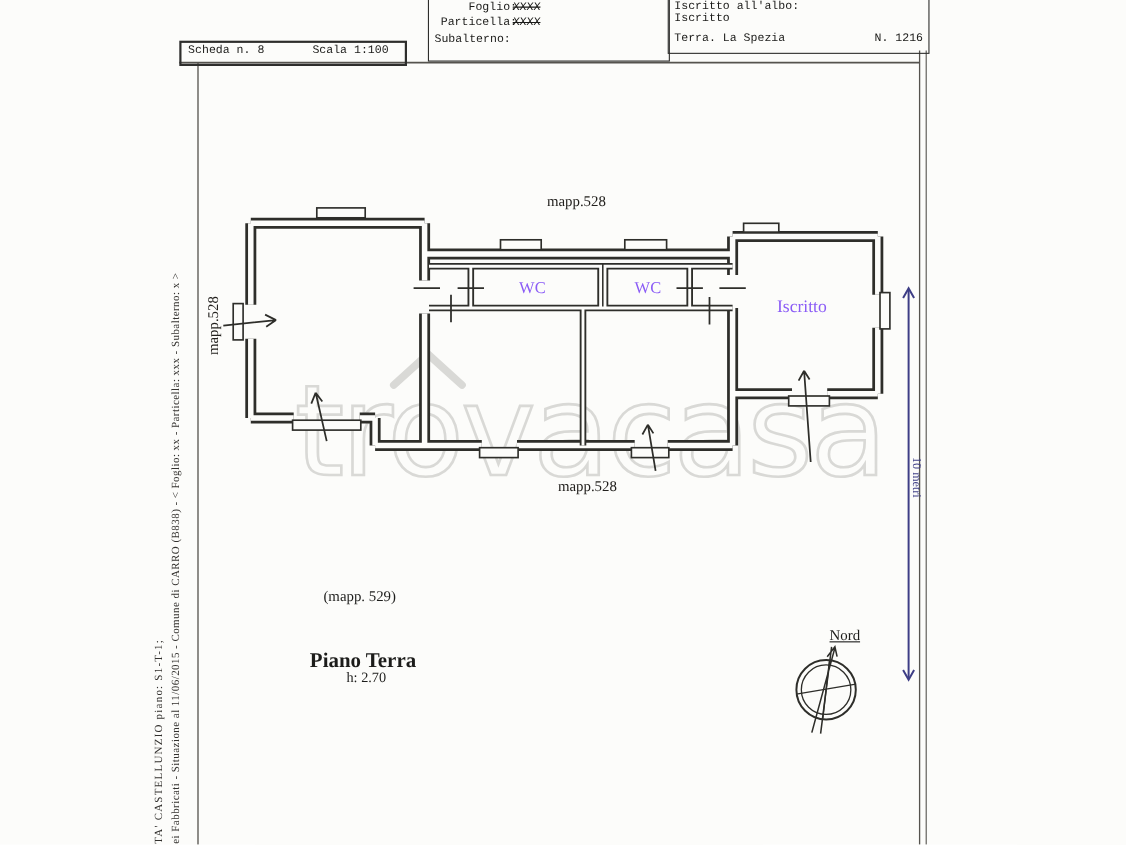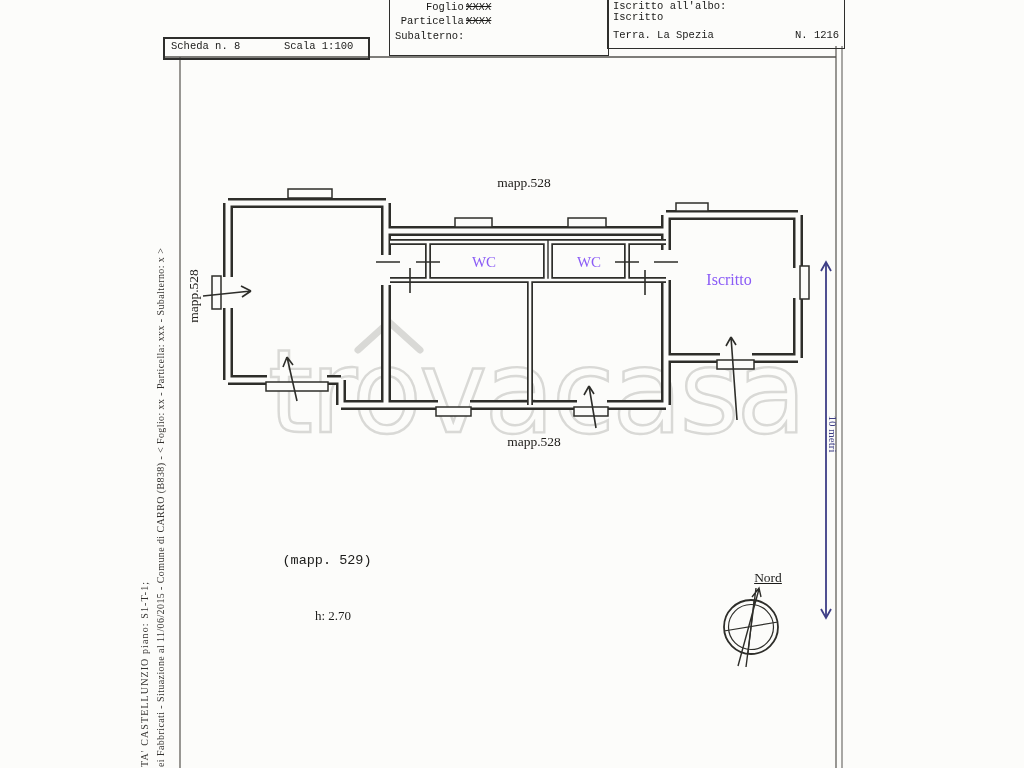--- a/index.html
+++ b/index.html
@@ -100,19 +100,20 @@
   <div class="abs margin-note" style="left:150px;top:756px;width:225px;letter-spacing:1.1px;">TA' CASTELLUNZIO piano: S1-T-1;</div>
 
   <div class="abs maplabel center" style="left:464px;top:175px;width:120px;">mapp.528</div>
   <div class="abs maplabel center" style="left:474px;top:434px;width:120px;">mapp.528</div>
   <div class="abs maplabel center rot-ccw" style="left:161px;top:289px;width:64px;height:14px;">mapp.528</div>
 
   <div class="abs roomlabel center" style="left:454px;top:254px;width:60px;font-size:15px;">WC</div>
   <div class="abs roomlabel center" style="left:559px;top:254px;width:60px;font-size:15px;">WC</div>
   <div class="abs roomlabel center" style="left:689px;top:271px;width:80px;font-size:16px;">Iscritto</div>
 
-  <div class="abs center" style="left:257px;top:553px;width:140px;font-size:13.5px;font-family:Liberation Mono, monospace;">(mapp. 529)</div>
+  <div class="abs center" style="left:257px;top:534px;width:140px;font-size:13.5px;">(mapp. 529)</div>
+  <div class="abs center" style="left:230px;top:590px;width:200px;font-size:19px;font-weight:bold;">Piano Terra</div>
   <div class="abs center" style="left:283px;top:608px;width:100px;font-size:13px;">h: 2.70</div>
 
   <div class="abs center" style="left:738px;top:570px;width:60px;font-size:13.5px;text-decoration:underline;">Nord</div>
   <div class="abs center rot-cw" style="left:803px;top:428px;width:60px;height:12px;font-size:11px;color:#3d3d85;">10 metri</div>
 
 </div>
 
 </body></html>

